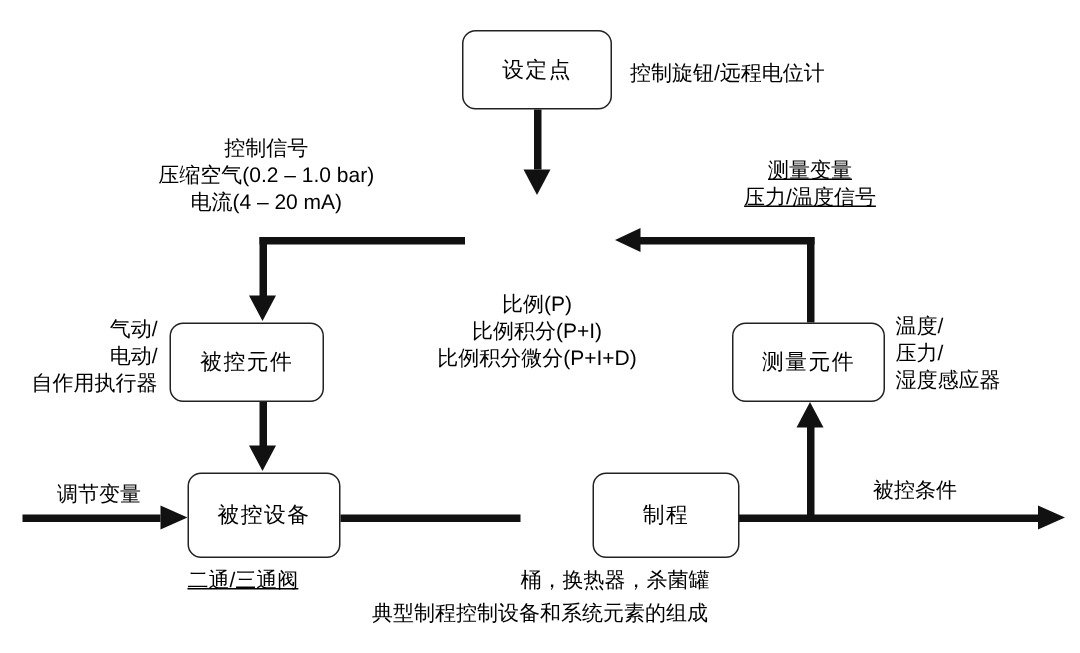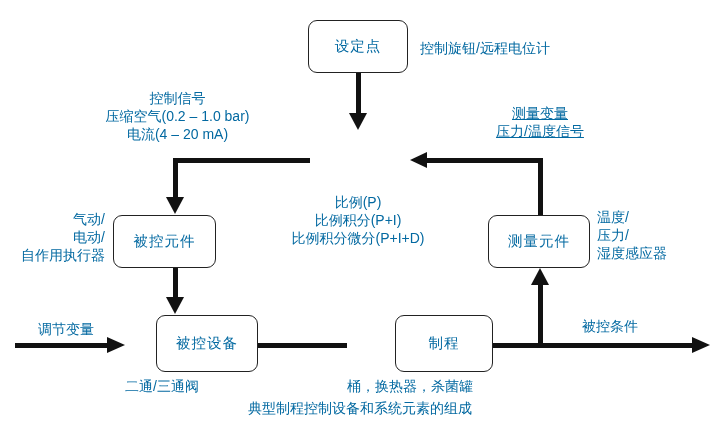--- a/index.html
+++ b/index.html
@@ -7,21 +7,21 @@
     padding: 0;
     background: #ffffff;
     font-family: "Liberation Sans", "DejaVu Sans", sans-serif;
   }
   .diagram {
     position: relative;
     width: 720px;
     height: 435px;
     background: #ffffff;
     overflow: hidden;
-    color: #0369a1;
+    color: #000000;
   }
   .node {
     position: absolute;
     box-sizing: border-box;
     border: 1.5px solid #222222;
     border-radius: 9px;
     background: #ffffff;
     display: flex;
     align-items: center;
     justify-content: center;
@@ -65,21 +65,21 @@
 
 
   <div class="node" style="left:113px; top:215px; width:103px; height:53px;">
     <span>被控元件</span>
   </div>
 
   <div class="node" style="left:488px; top:215px; width:102px; height:53px;">
     <span>测量元件</span>
   </div>
 
-  <div class="node" style="left:125px; top:315px; width:102px; height:57px;margin-left:31px;">
+  <div class="node" style="left:125px; top:315px; width:102px; height:57px;">
     <span>被控设备</span>
   </div>
 
   <div class="node" style="left:347px; top:315px; width:98px; height:57px;margin-left:48px;">
     <span>制程</span>
   </div>
 
   <div class="vline" style="left:356px; top:73px; width:5px; height:40px;"></div>
   <div class="ah ah-down" style="left:349px; top:113px;"></div>
 
@@ -121,19 +121,19 @@
 自作用执行器</div>
 
   <div class="lbl" style="left:597px; top:208px;">温度/
 压力/
 湿度感应器</div>
 
   <div class="lbl" style="left:38px; top:320px;">调节变量</div>
 
   <div class="lbl" style="left:582px; top:317px;">被控条件</div>
 
-  <div class="lbl" style="left:125px; top:377px;">二通/三通阀</div>
+  <div class="lbl" style="left:125px; top:377px;text-decoration:underline;">二通/三通阀</div>
 
   <div class="lbl t-center" style="left:210px; top:399px; width:300px;">典型制程控制设备和系统元素的组成</div>
 
   <div class="lbl" style="left:347px; top:377px;">桶，换热器，杀菌罐</div>
 
 </div>
 
 </body></html>

